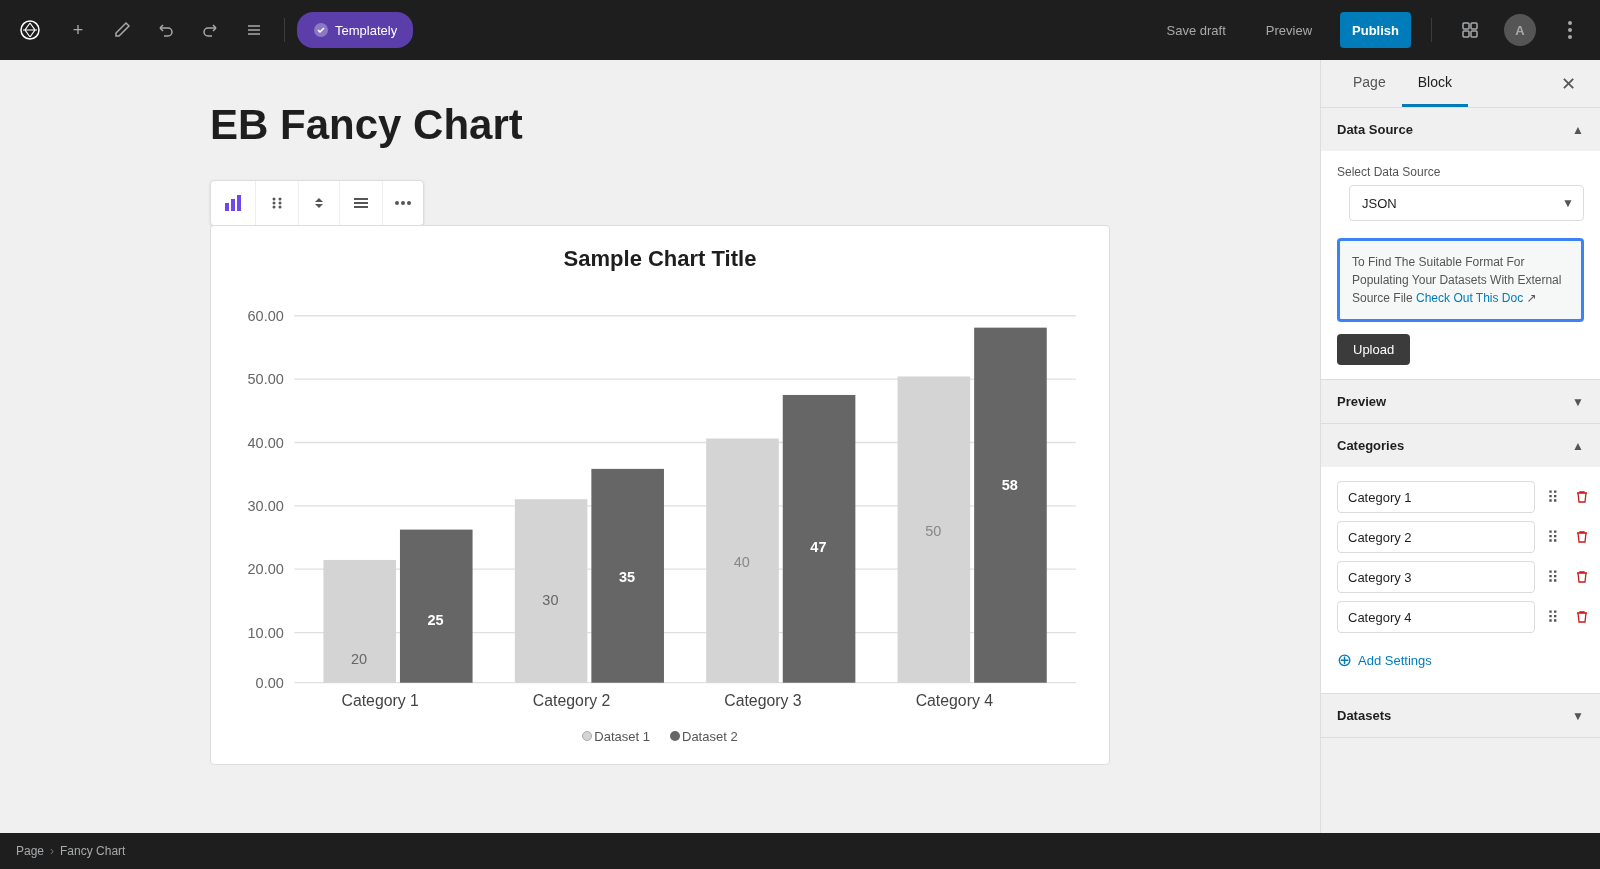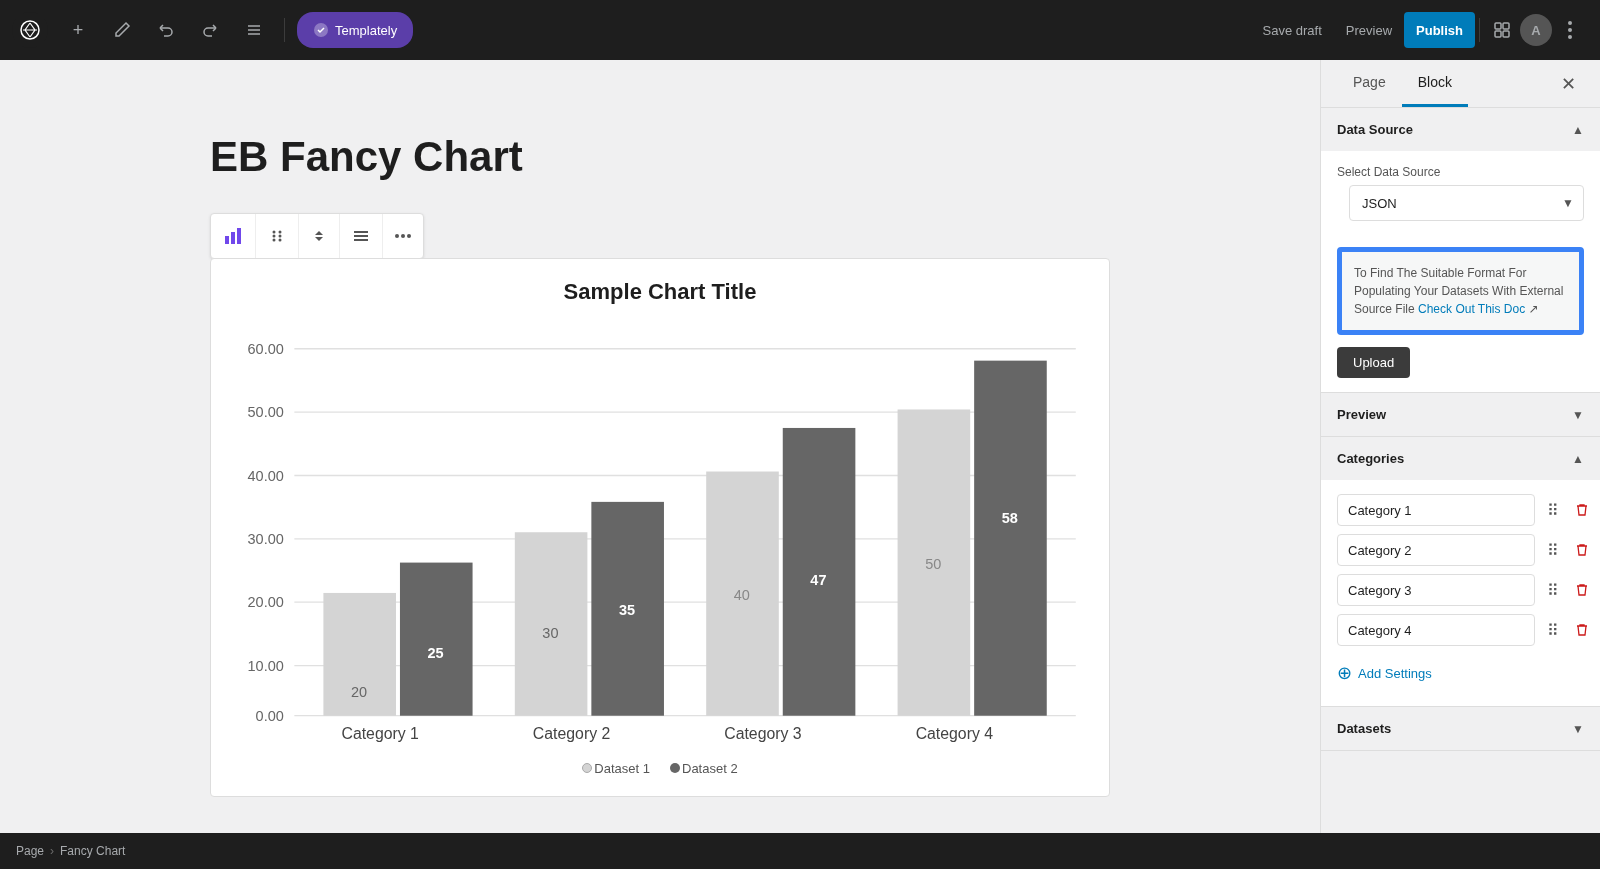--- a/index.html
+++ b/index.html
@@ -32,32 +32,32 @@
     .btn-outline-save {
       background: none; border: none; color: #a7aaad; cursor: pointer; font-size: 13px; padding: 8px 12px;
     }
     .btn-preview {
       background: none; border: none; color: #a7aaad; cursor: pointer; font-size: 13px; padding: 8px 12px;
     }
     .btn-publish {
       background: #007cba; color: white; border: none; border-radius: 4px;
       padding: 8px 12px; cursor: pointer; font-size: 13px; font-weight: 600; height: 36px;
     }
-    .toolbar-right { margin-left: auto; display: flex; align-items: center; gap: 0; }
+    .toolbar-right { margin-left: auto; display: flex; align-items: center; gap: 16px; }
     .toolbar-divider { width: 1px; height: 24px; background: #3c3c3c; margin: 0 4px; }
 
     
     .main-area {
       display: flex; flex: 1; overflow: hidden;
     }
 
     
     .editor-area {
       flex: 1; background: #f0f0f1; overflow-y: auto; padding: 40px 60px;
-      display: flex; flex-direction: column; align-items: center; justify-content: center;
+      display: flex; flex-direction: column; align-items: center;
     }
 
     
     .block-container {
       width: 100%; max-width: 900px;
     }
     .page-title-input {
       font-size: 42px; font-weight: 700; color: #1e1e1e; background: transparent;
       border: none; outline: none; width: 100%; margin-bottom: 30px; line-height: 1.2;
     }
@@ -141,21 +141,21 @@
       font-size: 13px; background: white; appearance: none; cursor: pointer;
       color: #1e1e1e; height: 36px;
     }
     .select-arrow {
       position: absolute; right: 10px; top: 50%; transform: translateY(-50%);
       pointer-events: none; color: #555; font-size: 12px;
     }
 
     
     .info-box {
-      background: #f6f7f7; border: 5px solid #3b82f6; border-radius: 4px;
+      background: #f6f7f7; border: 3px solid #3b82f6; border-radius: 4px;
       padding: 12px; font-size: 12px; color: #555; line-height: 1.5;
       margin-bottom: 12px;
     }
     .info-box a { color: #007cba; text-decoration: none; }
 
     
     .upload-btn {
       background: #3b3b3b; color: white; border: none; border-radius: 4px;
       padding: 8px 16px; cursor: pointer; font-size: 13px; font-weight: 500;
     }
@@ -383,21 +383,21 @@
       <button class="sidebar-tab active">Block</button>
       <button class="sidebar-close">✕</button>
     </div>
 
     <div class="sidebar-section">
       <div class="sidebar-section-header">
         <span>Data Source</span>
         <span class="section-chevron">▲</span>
       </div>
       <div class="sidebar-section-content">
-        <div style="margin-bottom: 26px;">
+        <div style="margin-bottom: 17px;">
           <label style="font-size:12px; color:#555; display:block; margin-bottom:6px;">Select Data Source</label>
           <div class="select-wrapper">
             <select>
               <option>JSON</option>
               <option>CSV</option>
               <option>REST API</option>
             </select>
             <span class="select-arrow">▼</span>
           </div>
         </div>

